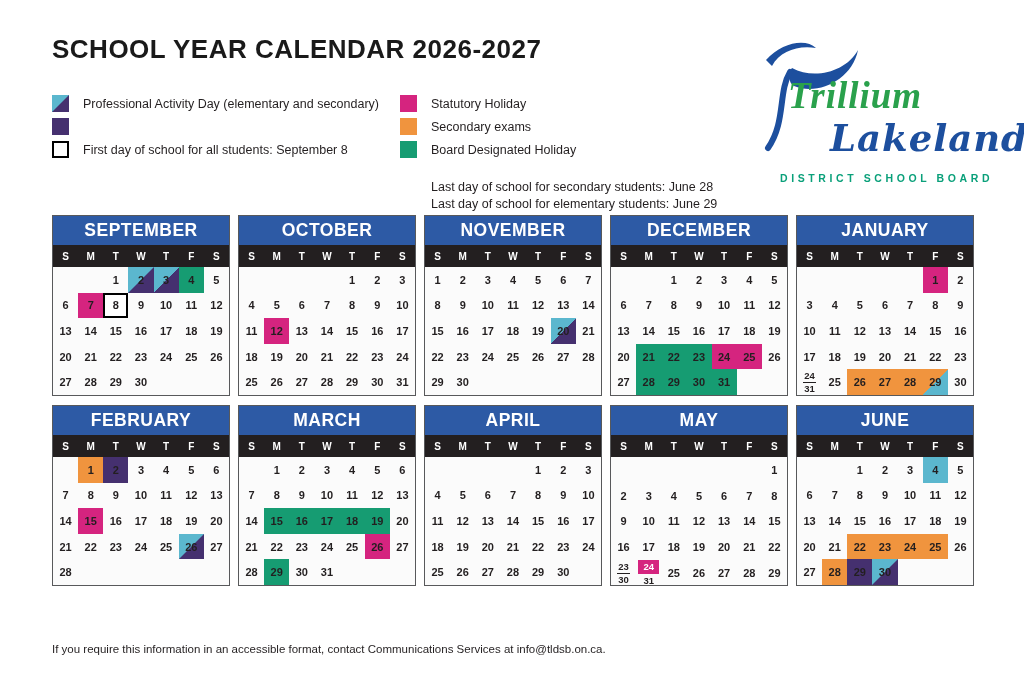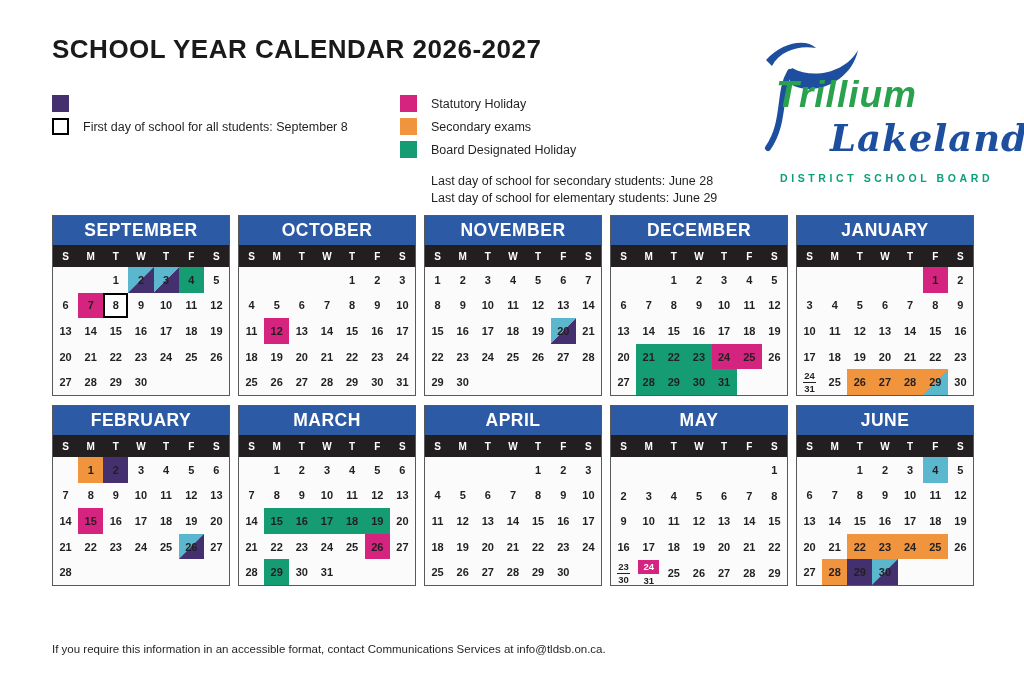--- a/index.html
+++ b/index.html
@@ -13,22 +13,22 @@
   .page-title {
     position:absolute; left:52px; top:34px;
     font-size:26px; font-weight:800; letter-spacing:0.5px; color:#1a1a1a;
     white-space:nowrap;
   }
 
   
   .logo { position:absolute; left:752px; top:30px; width:250px; height:165px; }
   .logo-flower { position:absolute; left:0; top:6px; }
   .logo-line1 {
-    position:absolute; left:24px; top:44px;
-    font-family:Liberation Sans, sans-serif; font-style:italic; font-weight:600;
+    position:absolute; left:36px; top:44px;
+    font-family:Liberation Serif, serif; font-style:italic; font-weight:600;
     font-size:37px; color:var(--logo-green,#2aa14c); letter-spacing:1px;
   }
   .logo-line2 {
     position:absolute; left:50px; top:86px;
     font-family:"DejaVu Serif", serif; font-style:italic; font-weight:600;
     font-size:37px; color:var(--logo-blue,#1d4f9e); letter-spacing:1px;margin-left:28px;
   }
   .logo-line3 {
     position:absolute; left:28px; top:142px;
     font-size:10.5px; font-weight:bold; letter-spacing:3.6px;
@@ -36,21 +36,21 @@
   }
 
   
   .legend { position:absolute; top:92px; }
   .legend-left  { left:52px;  }
   .legend-right { left:400px; }
   .lg-row { display:flex; align-items:center; height:23px; }
   .lg-icon { width:17px; height:17px; margin-right:14px; flex:none; }
   .lg-label { font-size:12.5px; color:#231f20; white-space:nowrap; }
   .lg-note { font-size:12.5px; color:#231f20; margin-left:31px; line-height:17px; white-space:nowrap; }
-  .lg-notes { margin-top:12px; }
+  .lg-notes { margin-top:18px; }
 
   
   .t-stat    { background:var(--stat,#d5247f);    color:#fff; }
   .t-board   { background:var(--board,#169c72);   color:#fff; }
   .t-exam    { background:var(--exam,#f0943e);    color:#fff; }
   .t-pa_elem { background:var(--paelem,#5bb7ce);  color:#fff; }
   .t-pa_sec  { background:var(--pasec,#45306f);   color:#fff; }
   .t-pa_both { background:linear-gradient(135deg, var(--paelem,#5bb7ce) 49.7%, var(--pasec,#45306f) 50.3%); color:#fff; }
   .t-exam_pa_elem { background:linear-gradient(135deg, var(--exam,#f0943e) 49.7%, var(--paelem,#5bb7ce) 50.3%); color:#fff; }
   .t-first   { background:#fff; border:2px solid #000; color:#231f20; }
@@ -107,20 +107,24 @@
     <path d="M40 32 C62 44 94 36 106 14 C100 44 66 60 42 50 C36 47 36 36 40 32 Z" fill="#1d4f9e"></path>
     <path d="M38 36 C26 56 34 86 16 112" fill="none" stroke="#1d4f9e" stroke-width="6" stroke-linecap="round"></path>
   </svg>
   <div class="logo-line1">Trillium</div>
   <div class="logo-line2">Lakelands</div>
   <div class="logo-line3">DISTRICT SCHOOL BOARD</div>
 </div>
 
 <div class="legend legend-left" id="legend-left">
     <div class="lg-row">
+      <span class="lg-icon t-pa_both"></span>
+      <span class="lg-label">Professional Activity Day (elementary and secondary)</span>
+    </div>
+    <div class="lg-row">
       <span class="lg-icon t-pa_sec"></span>
     </div>
     <div class="lg-row">
       <span class="lg-icon t-first"></span>
       <span class="lg-label">First day of school for all students: September 8</span>
     </div>
   </div>
 <div class="legend legend-right" id="legend-right">
     <div class="lg-row">
       <span class="lg-icon t-stat"></span>

